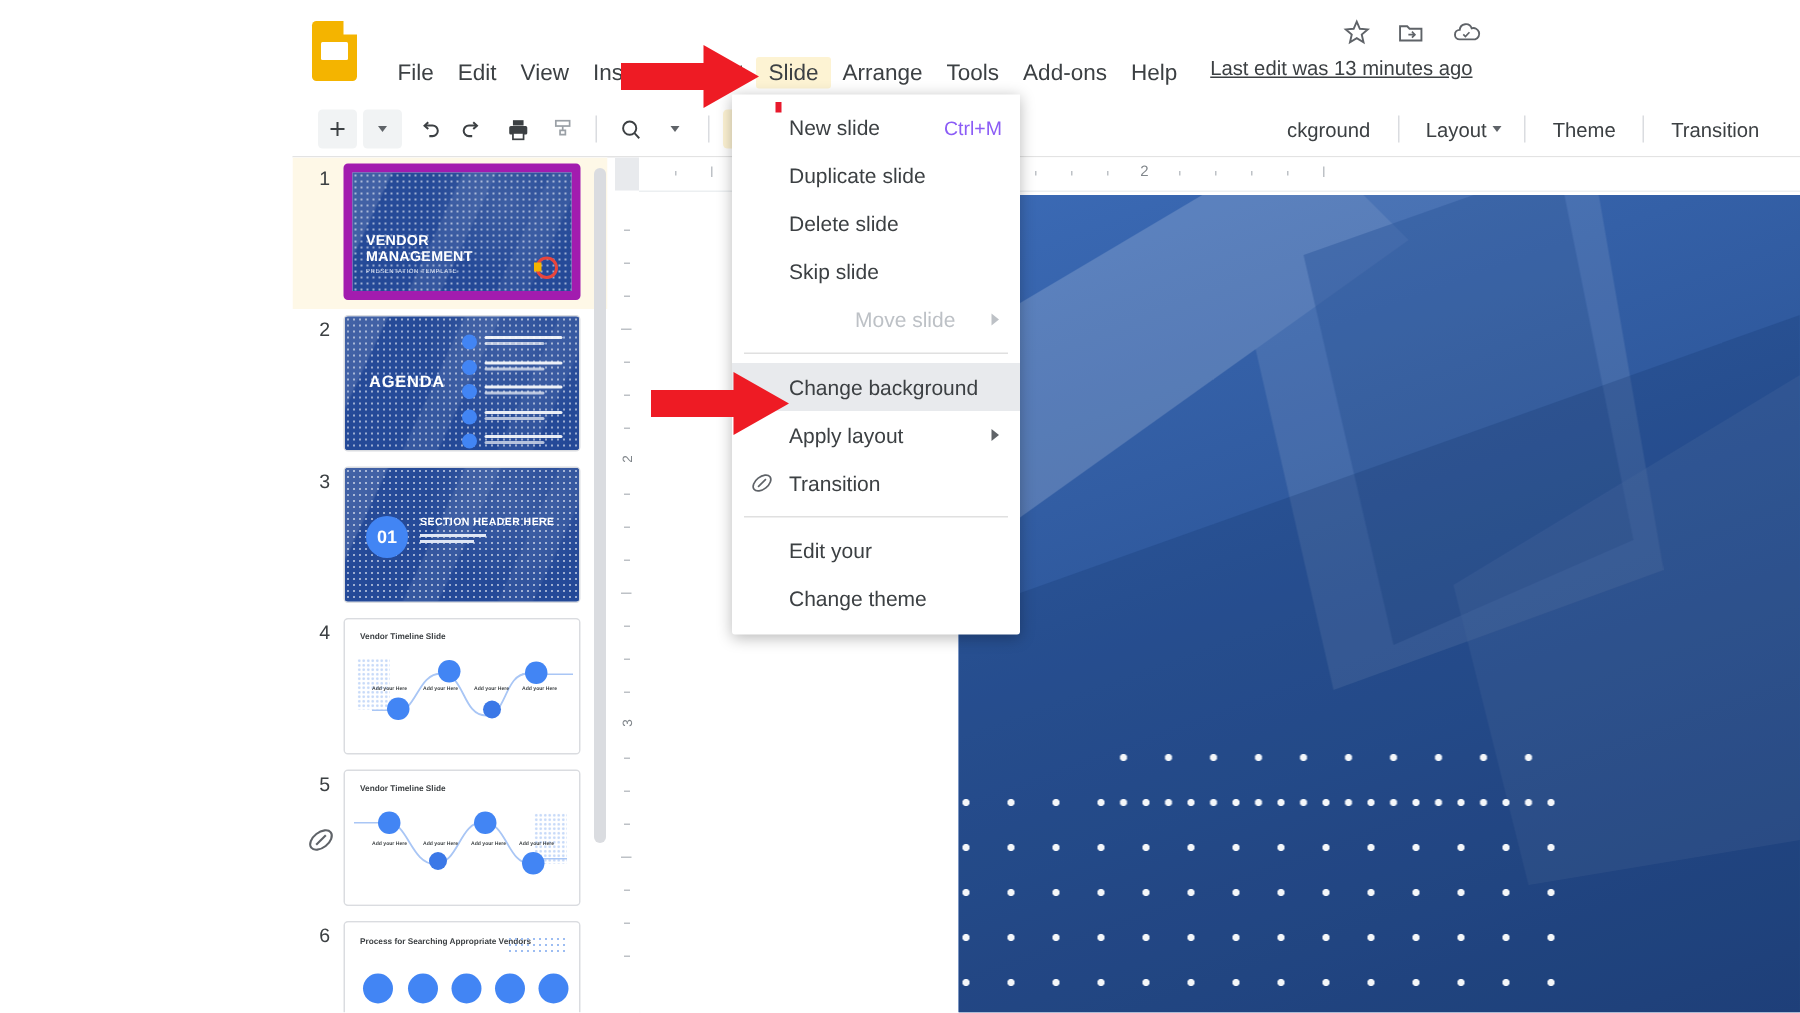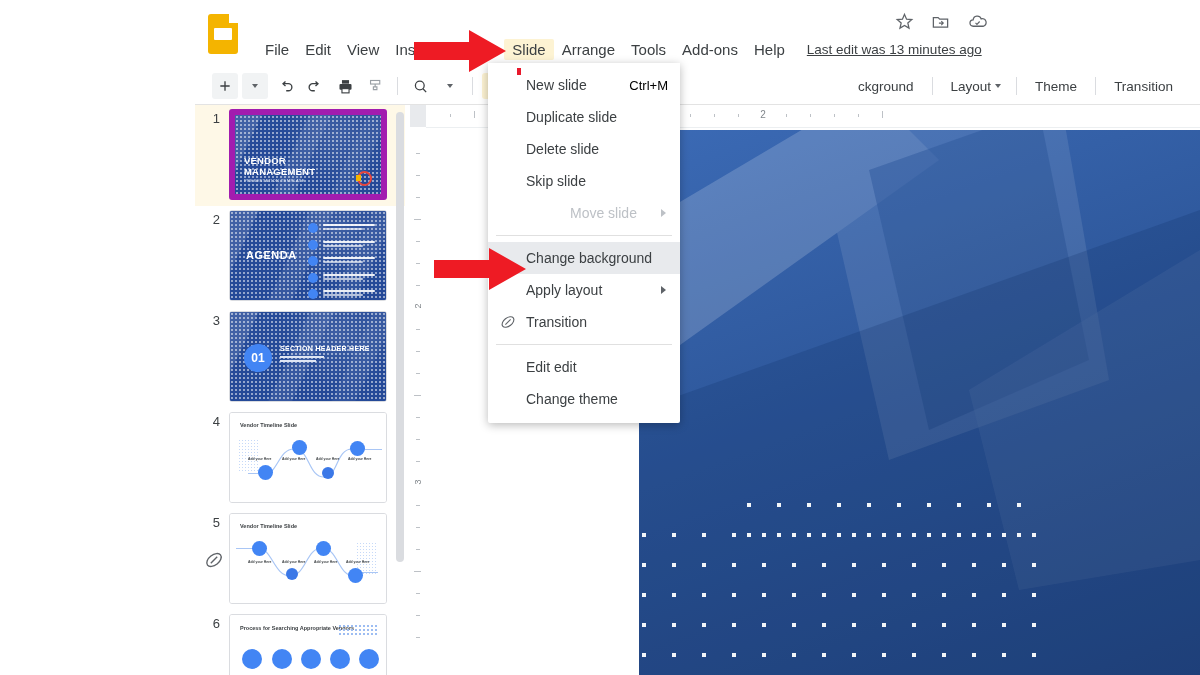--- a/index.html
+++ b/index.html
@@ -26,21 +26,21 @@
     position:absolute;left:6px;top:14px;width:18px;height:12px;background:#fff;border-radius:1px;
   }
   .doc-title{
     position:absolute;left:60px;top:8px;font-size:19.5px;color:#202124;white-space:nowrap;
     letter-spacing:-0.1px;
   }
   .title-icons{position:absolute;left:700px;top:12px;display:flex;gap:17px;align-items:center;}
   .title-icons svg{display:block;}
 
   
-  .menubar{position:absolute;left:62px;top:38px;display:flex;align-items:center;height:22px;}
+  .menubar{position:absolute;left:62px;top:38px;display:flex;align-items:flex-start;height:22px;}
   .menu-item{
     font-size:15px;color:#3c4043;padding:2px 8px;white-space:nowrap;cursor:default;border-radius:2px;
   }
   .menu-item.active{background:#fdf3d3;color:#3c4043;}
   .last-edit{
     font-size:13.5px;color:#3c4043;text-decoration:underline;margin-left:14px;white-space:nowrap;
   }
 
   
   .toolbar{
@@ -202,21 +202,21 @@
     position:absolute;left:488px;top:63px;width:192px;height:360px;background:#fff;
     box-shadow:0 2px 10px rgba(0,0,0,.28);border-radius:0 0 2px 2px;padding:6px 0;box-sizing:border-box;
     z-index:40;
   }
   .mi{
     position:relative;height:32px;display:flex;align-items:center;padding:0 0 0 38px;
     font-size:14px;color:#3c4043;white-space:nowrap;
   }
   .mi.disabled{color:#bdc1c6;margin-left:44px;}
   .mi.highlight{background:#e8eaed;}
-  .mi .shortcut{position:absolute;right:12px;font-size:13px;color:#000000;}
+  .mi .shortcut{position:absolute;right:12px;font-size:13px;color:#8b5cf6;}
   .mi .submenu-arrow{
     position:absolute;right:14px;width:0;height:0;
     border-top:4px solid transparent;border-bottom:4px solid transparent;border-left:5px solid #5f6368;
   }
   .mi.disabled .submenu-arrow{border-left-color:#bdc1c6;}
   .mi .mi-icon{position:absolute;left:11px;top:7px;width:18px;height:18px;}
   .mi-sep{height:1px;background:#e0e0e0;margin:6px 8px;}
 
   
   .red-arrow{position:absolute;z-index:60;}
@@ -585,21 +585,21 @@
       <span class="mi-icon">
         <svg width="18" height="18" viewBox="0 0 24 24" fill="none" stroke="#5f6368" stroke-width="1.5">
           <ellipse cx="12" cy="12" rx="9" ry="5.5" transform="rotate(-38 12 12)"></ellipse>
           <path d="M8.5 15.5 L15.5 8.5"></path>
         </svg>
       </span>
       <span>Transition</span>
     </div>
     <div class="mi-sep"></div>
     <div class="mi">
-      <span>Edit edit</span>
+      <span>Edit your</span>
     </div>
     <div class="mi">
       <span>Change theme</span>
     </div>
   </div>
 
   <div class="red-nub"></div>
 
   <svg class="red-arrow" style="left:414px;top:30px;" width="92" height="42" viewBox="0 0 92 42">
     <path d="M0 12 H55 V0 L92 21 L55 42 V30 H0 Z" fill="#EE1B24"></path>

